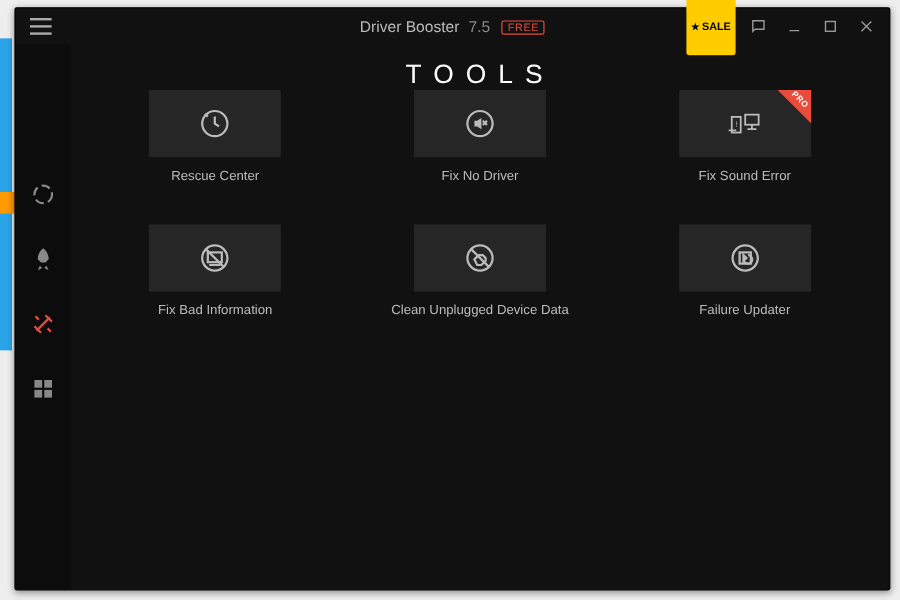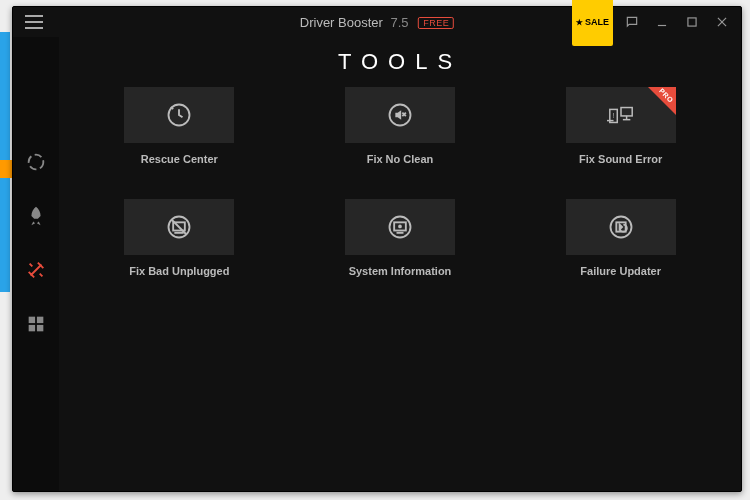--- a/index.html
+++ b/index.html
@@ -27,26 +27,26 @@
   .wc { width:22px; height:22px; display:flex; align-items:center; justify-content:center; cursor:pointer; color:#999; }
   .wc svg { width:14px; height:14px; }
   .body { flex:1; display:flex; min-height:0;}
   .sidebar {
     width:46px; background:#0c0c0c; display:flex; flex-direction:column; align-items:center; padding-top:110px; gap:24px;
   }
   .sb { width:30px; height:30px; display:flex; align-items:center; justify-content:center; color:#888; cursor:pointer;}
   .sb.active { color:#e74c3c; }
   .sb svg { width:22px; height:22px; }
   .main { flex:1; padding: 12px 40px 16px; color:#ccc; overflow:auto;}
-  .page-title { text-align:center; color:#fff; font-size:22px; letter-spacing:10px; margin-bottom:12px; font-weight:300;}
+  .page-title { text-align:center; color:#fff; font-size:22px; letter-spacing:10px; margin-bottom:0; font-weight:300;}
   .grid { display:grid; grid-template-columns: repeat(3, 1fr); gap: 34px 60px; }
   .tool { display:flex; flex-direction:column; align-items:center; gap:10px; cursor:pointer; position:relative;}
   .card { width:110px; height:56px; background:#262626; display:flex; align-items:center; justify-content:center; position:relative;}
   .card svg { width:28px; height:28px; color:#bbb; }
-  .tool-label { font-size:11px; color:#bbb; text-align:center;font-weight:bold; }
+  .tool-label { font-size:11px; color:#bbb; text-align:center; }
   .pro-ribbon { position:absolute; top:0; right:0; width:0; height:0; border-style:solid; border-width: 0 28px 28px 0; border-color: transparent #e74c3c transparent transparent;}
   .pro-text { position:absolute; top:5px; right:1px; transform: rotate(45deg); font-size:7px; color:#fff; font-weight:bold; letter-spacing:.5px;}
   .strike{stroke:#bbb;}
 </style>
 </head>
 <body>
 <div class="bg-stripe"></div>
 <div class="bg-stripe2"></div>
 
 <div class="app">
@@ -132,21 +132,21 @@
 
         <div class="tool">
           <div class="card">
             <svg viewBox="0 0 24 24" fill="none" stroke="currentColor" stroke-width="1.6">
                 <circle cx="12" cy="12" r="9"></circle>
                 <path d="M8 10v4h2l3 2V8l-3 2H8z" fill="currentColor" stroke="none"></path>
                 <line x1="14" y1="10" x2="17" y2="13"></line>
                 <line x1="17" y1="10" x2="14" y2="13"></line>
               </svg>
           </div>
-          <div class="tool-label">Fix No Clean</div>
+          <div class="tool-label">Fix No Driver</div>
         </div>
 
         <div class="tool">
           <div class="card">
             <div class="pro-ribbon"></div>
             <div class="pro-text">PRO</div>
             <svg viewBox="0 0 30 24" fill="none" stroke="currentColor" stroke-width="1.6">
                 <rect x="3" y="6" width="8" height="14"></rect>
                 <line x="7" y1="18" x2="7" y2="18"></line>
                 <rect x="15" y="4" width="12" height="9"></rect>
@@ -161,35 +161,34 @@
 
         <div class="tool">
           <div class="card">
             <svg viewBox="0 0 24 24" fill="none" stroke="currentColor" stroke-width="1.6">
                 <circle cx="12" cy="12" r="9"></circle>
                 <rect x="7" y="8" width="10" height="7"></rect>
                 <line x1="8" y1="17" x2="16" y2="17"></line>
                 <line x1="6" y1="6" x2="18" y2="18" class="strike"></line>
               </svg>
           </div>
-          <div class="tool-label">Fix Bad Unplugged</div>
-        </div>
-
-
-        <div class="tool">
-          <div class="card">
-            <svg viewBox="0 0 24 24" fill="none" stroke="currentColor" stroke-width="1.6">
-                <circle cx="12" cy="12" r="9"></circle>
-                <rect x="7" y="8" width="10" height="7"></rect>
-                <line x1="9" y1="17" x2="15" y2="17"></line>
-                <circle cx="12" cy="11.5" r=".8" fill="currentColor"></circle>
-              </svg>
-          </div>
-          <div class="tool-label">System Information</div>
-        </div>
+          <div class="tool-label">Fix Bad Information</div>
+        </div>
+
+        <div class="tool">
+          <div class="card">
+            <svg viewBox="0 0 24 24" fill="none" stroke="currentColor" stroke-width="1.6">
+                <circle cx="12" cy="12" r="9"></circle>
+                <path d="M8 13l3-3h3l2 2v2l-3 3h-3z"></path>
+                <line x1="6" y1="6" x2="18" y2="18" class="strike"></line>
+              </svg>
+          </div>
+          <div class="tool-label">Clean Unplugged Device Data</div>
+        </div>
+
 
         <div class="tool">
           <div class="card">
             <svg viewBox="0 0 24 24" fill="none" stroke="currentColor" stroke-width="1.6">
                 <circle cx="12" cy="12" r="9"></circle>
                 <rect x="8" y="8" width="8" height="8"></rect>
                 <path d="M10 8l4 4-4 4" fill="currentColor" stroke="none"></path>
                 <path d="M14 10a3 3 0 1 1-3 3"></path>
               </svg>
           </div>

